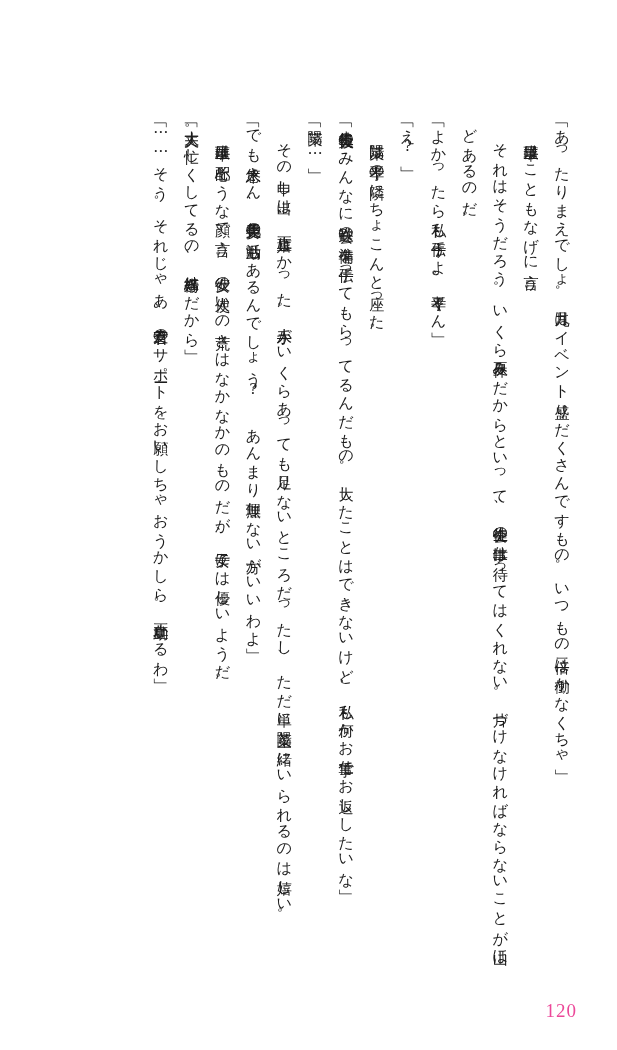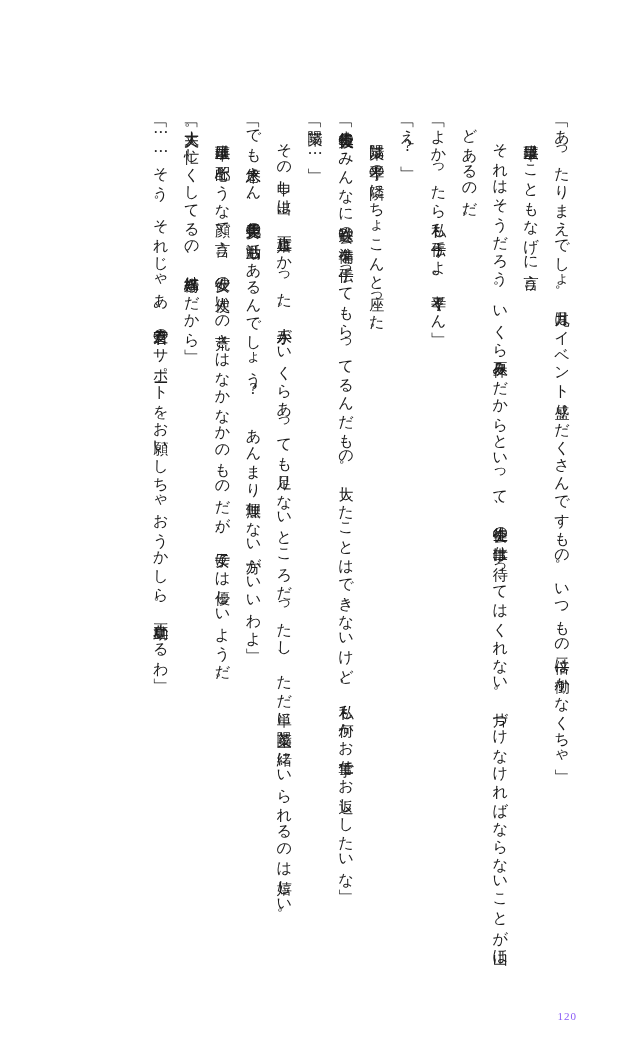--- a/index.html
+++ b/index.html
@@ -50,23 +50,23 @@
 
   
   #text-block p.ind {
     text-indent: 1em;
   }
 
   #page-number {
     position: absolute;
     right: 40px;
     bottom: 28px;
-    font-size: 11px;
+    font-size: 19px;
     letter-spacing: 1px;
-    color: #8b5cf6;
+    color: #ec4899;
     font-family: "Liberation Serif", "DejaVu Serif", serif;
   }
 </style>
 </head>
 <body>
 
 <div id="page">
 
   <div id="text-block">
     <p>「あったりまえでしょ。九月はイベント盛りだくさんですもの。いつもの二倍は働かなくちゃ」</p>

